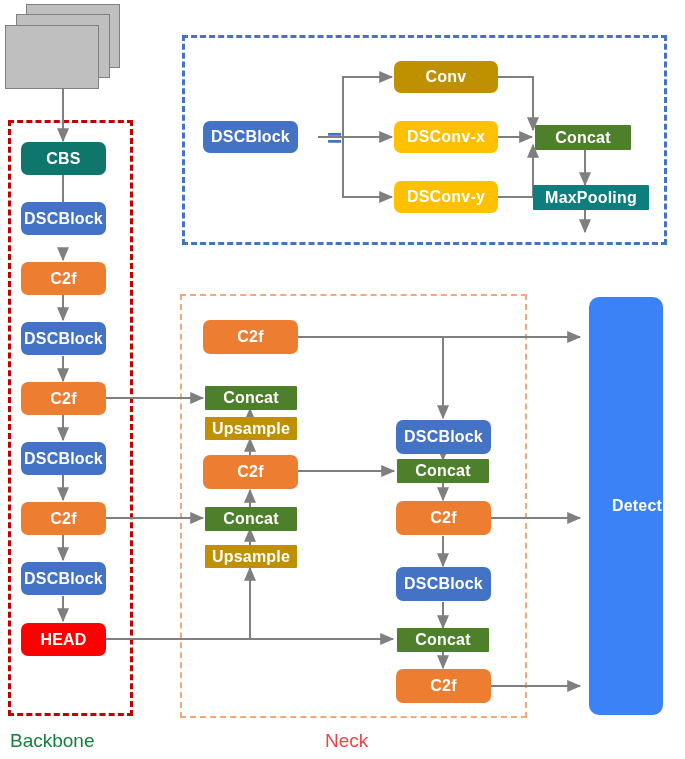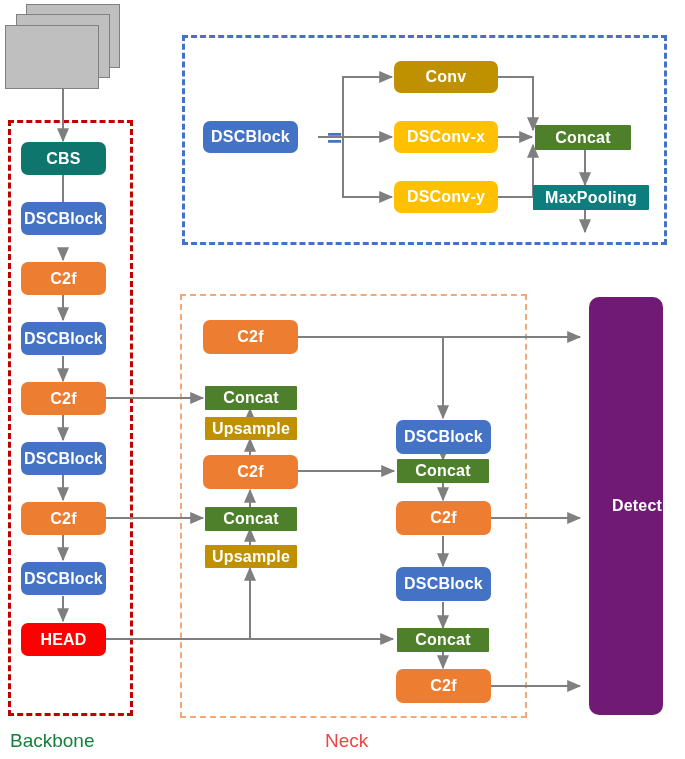--- a/index.html
+++ b/index.html
@@ -220,21 +220,21 @@
   <div class="node" style="left:396px; top:567px; width:95px; height:34px; background:#4472c4;">
     <span>DSCBlock</span>
   </div>
   <div class="node pill" style="left:397px; top:628px; width:92px; height:24px; background:#4e7f2a;">
     <span>Concat</span>
   </div>
   <div class="node" style="left:396px; top:669px; width:95px; height:34px; background:#ed7d31;">
     <span>C2f</span>
   </div>
 
-  <div class="node" style="left:589px; top:297px; width:74px; height:418px; background:#701a75; border-radius:10px;padding-left:22px;">
+  <div class="node" style="left:589px; top:297px; width:74px; height:418px; background:#3b82f6; border-radius:10px;padding-left:22px;">
     <span>Detect</span>
   </div>
 
   <div class="region-label" style="left:10px; top:730px; color:#15803d;">Backbone</div>
   <div class="region-label" style="left:325px; top:730px; color:#ef4444;">Neck</div>
   <div class="region-label" style="left:598px; top:762px; color:#404040;">HEAD</div>
 
 </div>
 
 </body></html>

